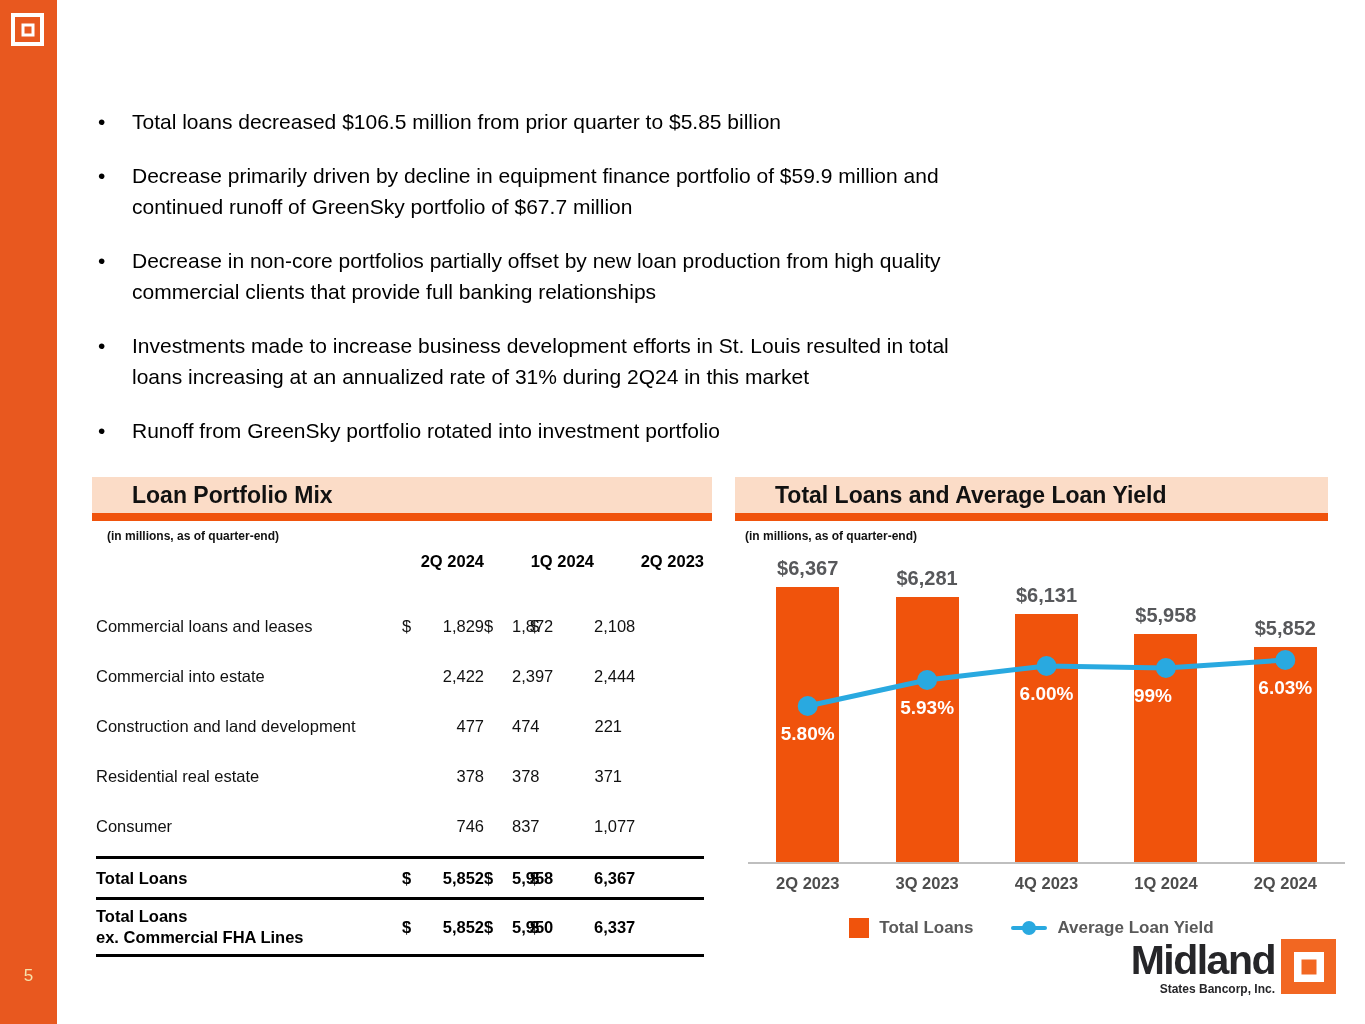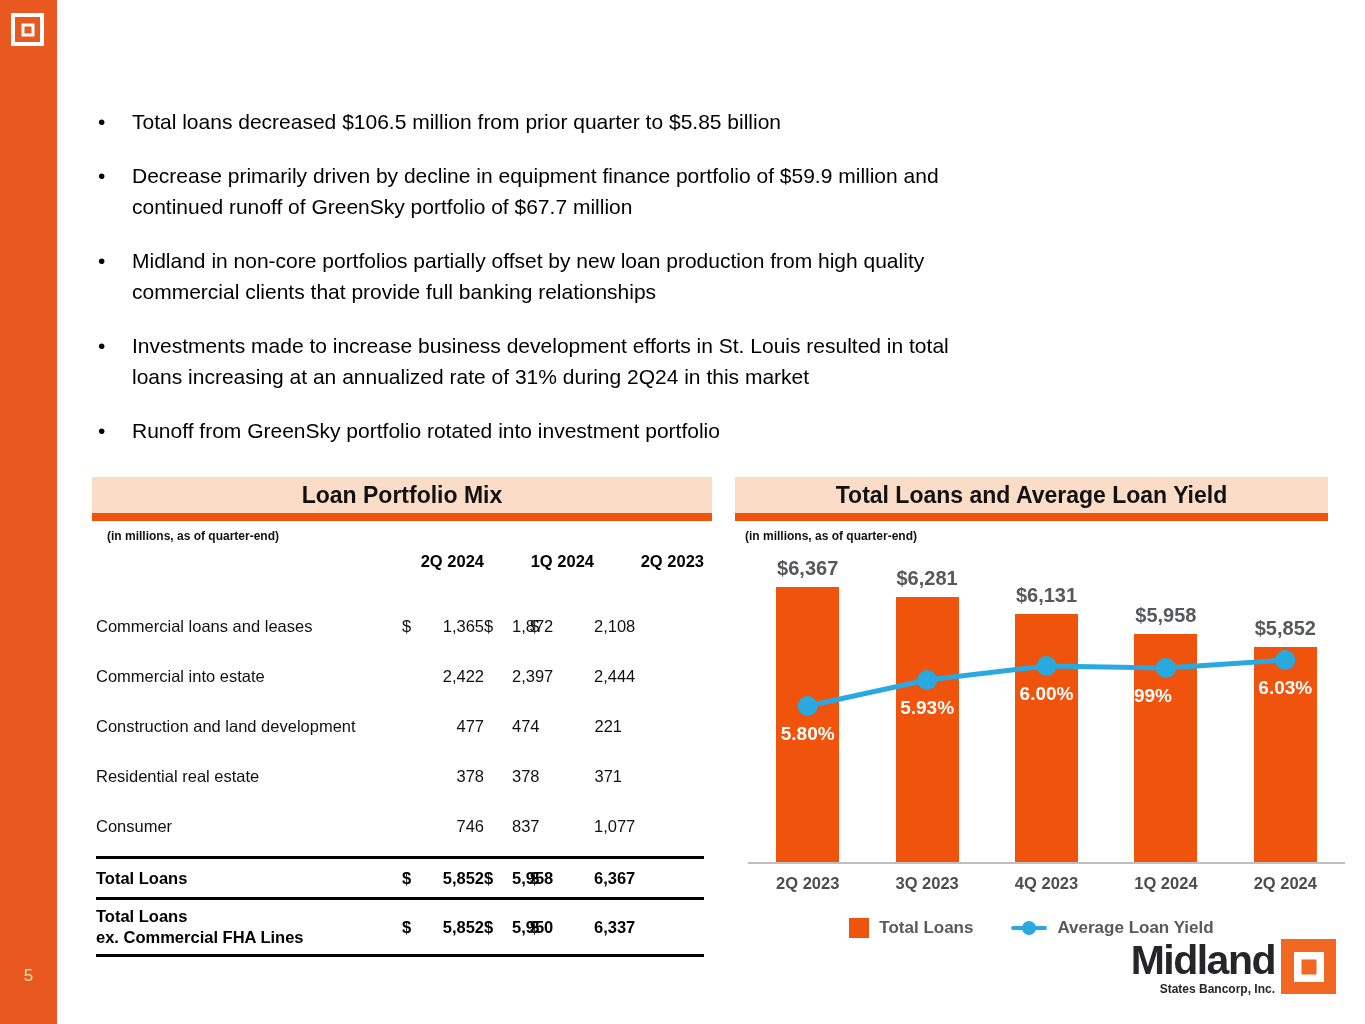--- a/index.html
+++ b/index.html
@@ -13,21 +13,21 @@
   .side-logo-inner { position:absolute; left:50%; top:50%; width:13px; height:13px; transform:translate(-50%,-50%); border:3px solid #fff; }
   .page-number { position:absolute; left:0; top:966px; width:57px; text-align:center; font-size:17px; color:#F6E2AC; }
 
   
   .page-title { position:absolute; left:94px; top:30px; font-size:54px; font-weight:bold; color:#8A8A8A; letter-spacing:0.5px; }
   .bullets { position:absolute; left:95px; top:106px; width:1190px; list-style:none; }
   .bullets li { position:relative; padding-left:37px; margin-bottom:23px; font-size:21px; font-weight:normal; color:#000000; line-height:31px; white-space:pre-line; }
   .bullets li::before { content:"\2022"; position:absolute; left:3px; top:0; font-size:21px; }
 
   
-  .band { position:absolute; top:477px; height:36px; background:#FBDCC7; display:flex; align-items:center; justify-content:center; }
+  .band { position:absolute; top:477px; height:36px; background:#FBDCC7; display:flex; align-items:center; justify-content:flex-start;padding-left:40px; }
   .band-title { font-size:23px; font-weight:bold; color:#111; }
   .band-underline { position:absolute; top:513px; height:8px; background:#F0530C; }
   .band-left, .underline-left { left:92px; width:620px; }
   .band-right, .underline-right { left:735px; width:593px; }
   .panel-subtitle { position:absolute; top:529px; font-size:12px; font-weight:bold; color:#111; }
   .subtitle-left { left:107px; }
   .subtitle-right { left:745px; }
 
   
   .trow { display:grid; grid-template-columns:306px 18px 64px 28px 18px 64px 28px 18px 64px; align-items:center; }
@@ -79,42 +79,42 @@
       <div class="side-logo-inner"></div>
     </div>
     <div class="page-number">5</div>
   </div>
 
 
   <ul class="bullets">
       <li>Total loans decreased $106.5 million from prior quarter to $5.85 billion</li>
       <li>Decrease primarily driven by decline in equipment finance portfolio of $59.9 million and
 continued runoff of GreenSky portfolio of $67.7 million</li>
-      <li>Midland in non-core portfolios partially offset by new loan production from high quality
+      <li>Decrease in non-core portfolios partially offset by new loan production from high quality
 commercial clients that provide full banking relationships</li>
       <li>Investments made to increase business development efforts in St. Louis resulted in total
 loans increasing at an annualized rate of 31% during 2Q24 in this market</li>
       <li>Runoff from GreenSky portfolio rotated into investment portfolio</li>
     </ul>
 
   <div class="band band-left">
     <span class="band-title">Loan Portfolio Mix</span>
   </div>
   <div class="band-underline underline-left"></div>
   <div class="panel-subtitle subtitle-left">(in millions, as of quarter-end)</div>
   <div class="trow mix-header">
       <div class="hcell" style="grid-column: 2 / 4;">2Q 2024</div>
       <div class="hcell" style="grid-column: 5 / 7;">1Q 2024</div>
       <div class="hcell" style="grid-column: 8 / 10;">2Q 2023</div>
     </div>
   <div class="mix-rows">
       <div class="trow">
         <div class="cell-label">Commercial loans and leases</div>
         <div class="cell-dollar">$</div>
-        <div class="cell-val">1,365</div>
+        <div class="cell-val">1,829</div>
         <div class="cell-dollar">$</div>
         <div class="cell-val">1,872</div>
         <div class="cell-dollar">$</div>
         <div class="cell-val">2,108</div>
       </div>
       <div class="trow">
         <div class="cell-label">Commercial into estate</div>
         <div class="cell-dollar"></div>
         <div class="cell-val">2,422</div>
         <div class="cell-dollar"></div>

